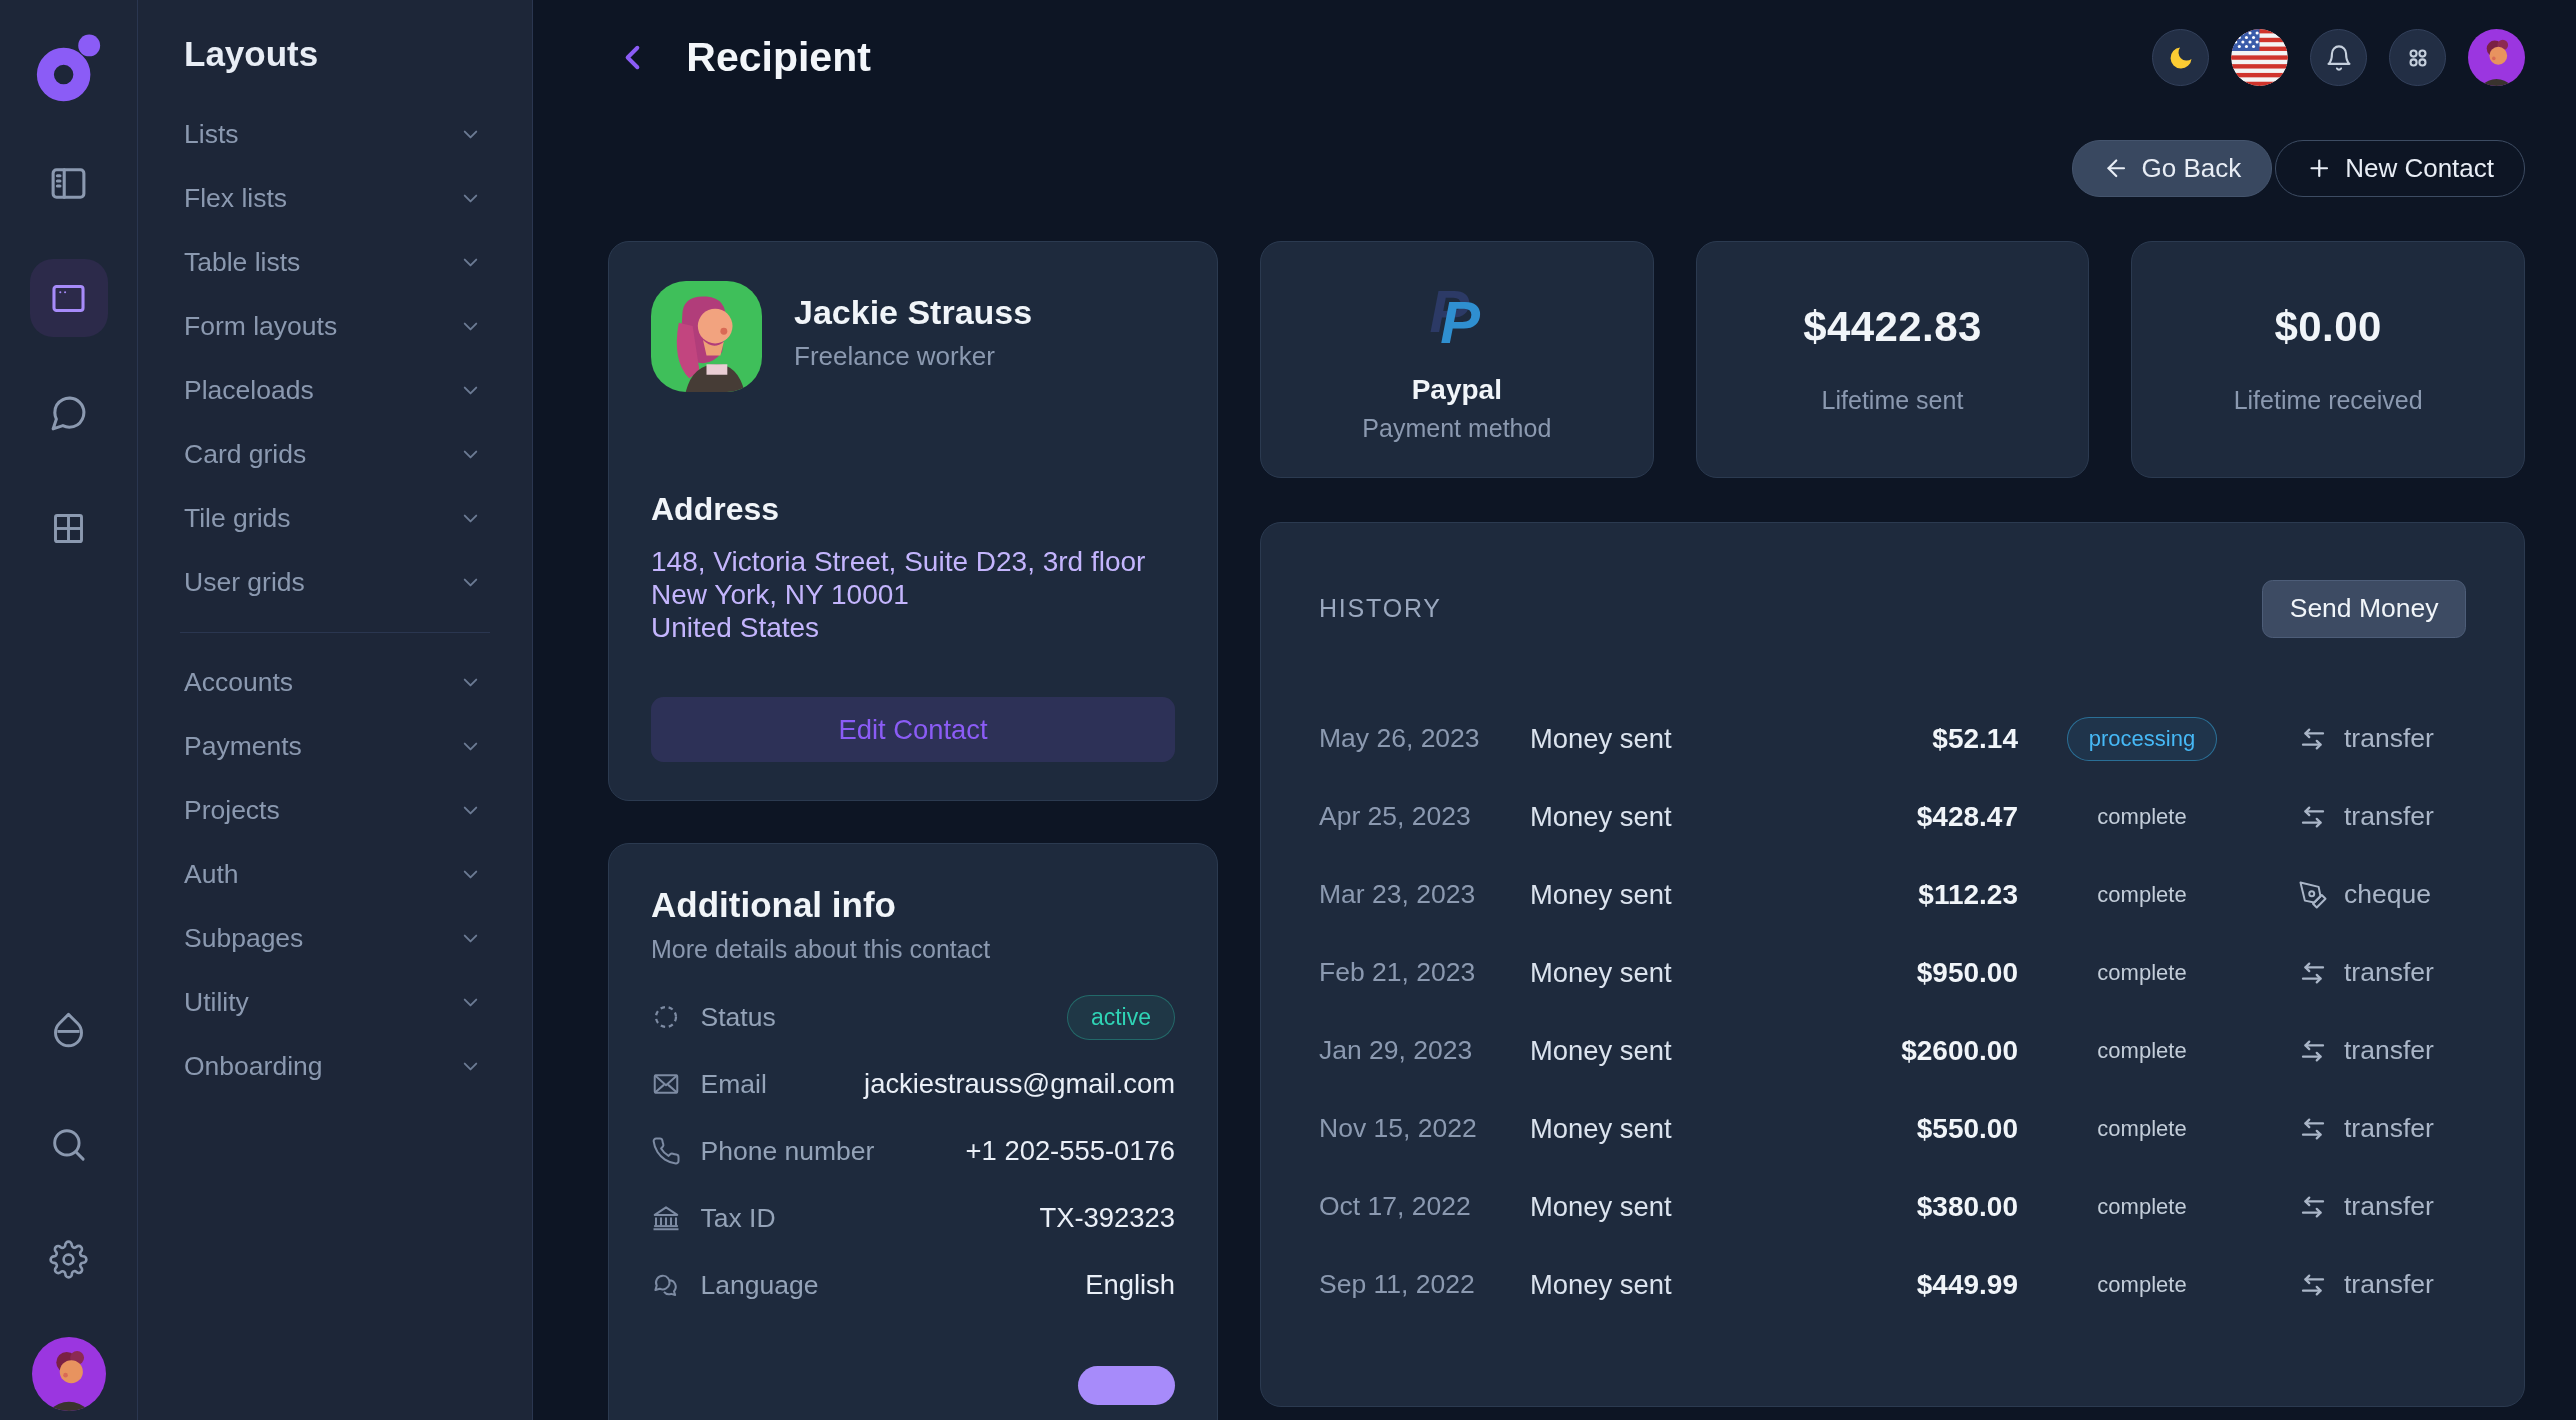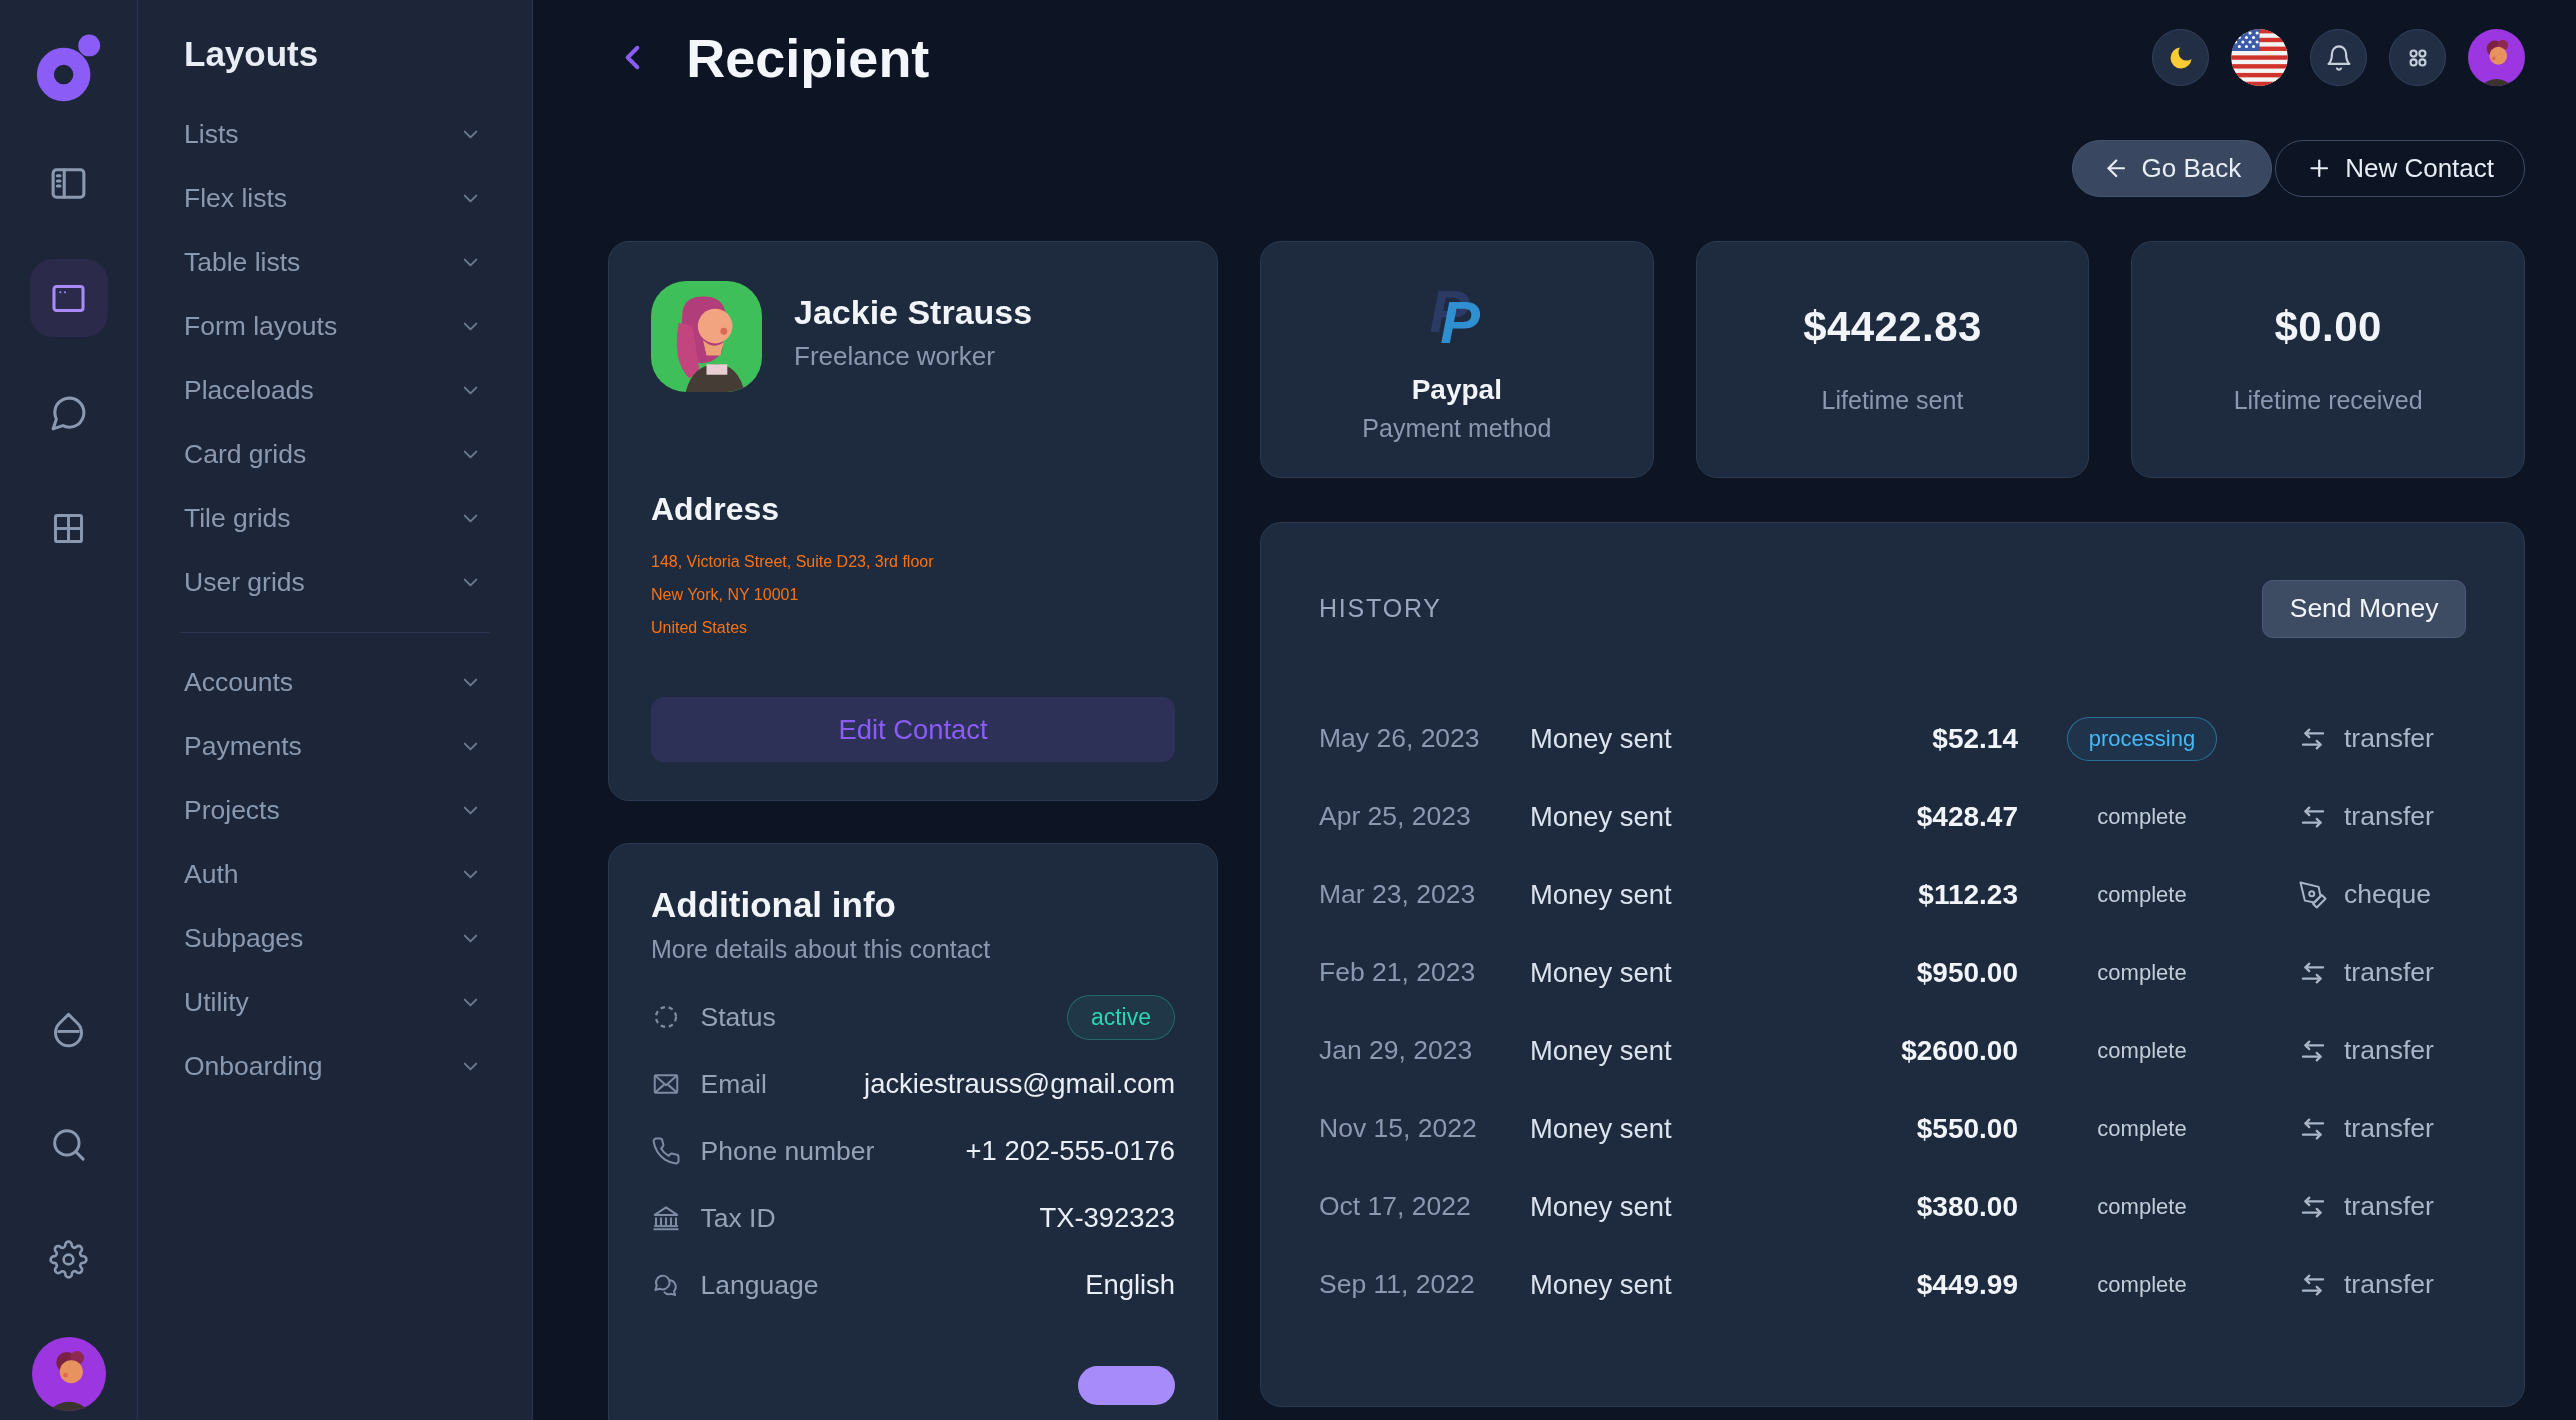--- a/index.html
+++ b/index.html
@@ -35,42 +35,42 @@
   .side-title{font-size:35px;font-weight:600;color:#e8edf5;margin-left:46px;}
   .menu{margin-top:28px;}
   .menu-item{height:64px;display:flex;align-items:center;justify-content:space-between;padding:0 50px 0 46px;color:var(--txt-dim);font-size:26.5px;cursor:pointer;}
   .menu-item .chev{color:#6b7a93;}
   .menu-divider{border-top:1.8px solid var(--line);margin:17.7px 42px;}
 
   
   .main{flex:1;height:1421px;position:relative;padding:0 51px 0 75px;}
   .page-header{display:flex;align-items:center;margin-top:26.5px;height:62px;}
   .back-btn{cursor:pointer;margin-left:5.3px;}
-  .page-title{font-size:54px;font-weight:600;margin-left:34px;color:#f3f6fa;}
+  .page-title{font-size:41px;font-weight:600;margin-left:34px;color:#f3f6fa;}
   .top-icons{margin-left:auto;display:flex;align-items:center;gap:22px;}
   .icon-circle{width:57px;height:57px;border-radius:50%;background:#222e44;border:1.8px solid #33415c;display:flex;align-items:center;justify-content:center;color:var(--txt-mid);cursor:pointer;}
   .flag-circle,.avatar-circle{width:57px;height:57px;border-radius:50%;overflow:hidden;cursor:pointer;border:none;background:none;padding:0;}
 
   .actions-row{display:flex;justify-content:flex-end;gap:3px;margin-top:51px;}
   .pill-btn{height:57px;border-radius:28px;display:flex;align-items:center;gap:12.4px;font-size:26px;color:#e8edf5;padding:0 30px;cursor:pointer;}
   .pill-btn.filled{background:#394860;border:1.8px solid #44546d;}
   .pill-btn.outline{background:transparent;border:1.8px solid #3d4c63;}
 
   .content{display:flex;gap:42px;margin-top:44px;}
   .card{background:var(--bg-card);border:1.8px solid var(--card-border);border-radius:21px;}
 
   
   .col-left{width:610px;flex-shrink:0;}
   .contact-card{height:560px;padding:39px 42px;position:relative;}
   .contact-head{display:flex;gap:32px;}
   .contact-avatar{width:111px;height:111px;border-radius:35px;overflow:hidden;flex-shrink:0;}
   .contact-name{font-size:34px;font-weight:700;margin-top:12.4px;}
   .contact-role{font-size:26px;color:var(--txt-dim);margin-top:8.8px;}
   .addr-heading{font-size:32px;font-weight:600;margin-top:99px;}
-  .addr-lines{margin-top:17.7px;font-size:16px;color:#f97316;line-height:33px;}
+  .addr-lines{margin-top:17.7px;font-size:28px;color:#c4b5fd;line-height:33px;}
   .edit-btn{margin-top:53px;width:100%;height:65px;border-radius:12.4px;background:var(--accent-soft);border:none;color:var(--accent);font-size:27.4px;font-family:"Liberation Sans",sans-serif;cursor:pointer;}
 
   .info-card{margin-top:42px;height:619px;padding:41px 42px;position:relative;}
   .info-title{font-size:35px;font-weight:700;}
   .info-sub{font-size:25px;color:var(--txt-dim);margin-top:10.6px;}
   .info-rows{margin-top:19.5px;text-align:right;}
   .info-row{height:67px;display:flex;align-items:center;gap:19.5px;}
   .info-row .ric{color:#7d8ba3;flex-shrink:0;}
   .info-label{font-size:26.5px;color:#94a3b8;}
   .info-value{margin-left:auto;font-size:27.4px;color:#eaeff7;font-weight:500;}

